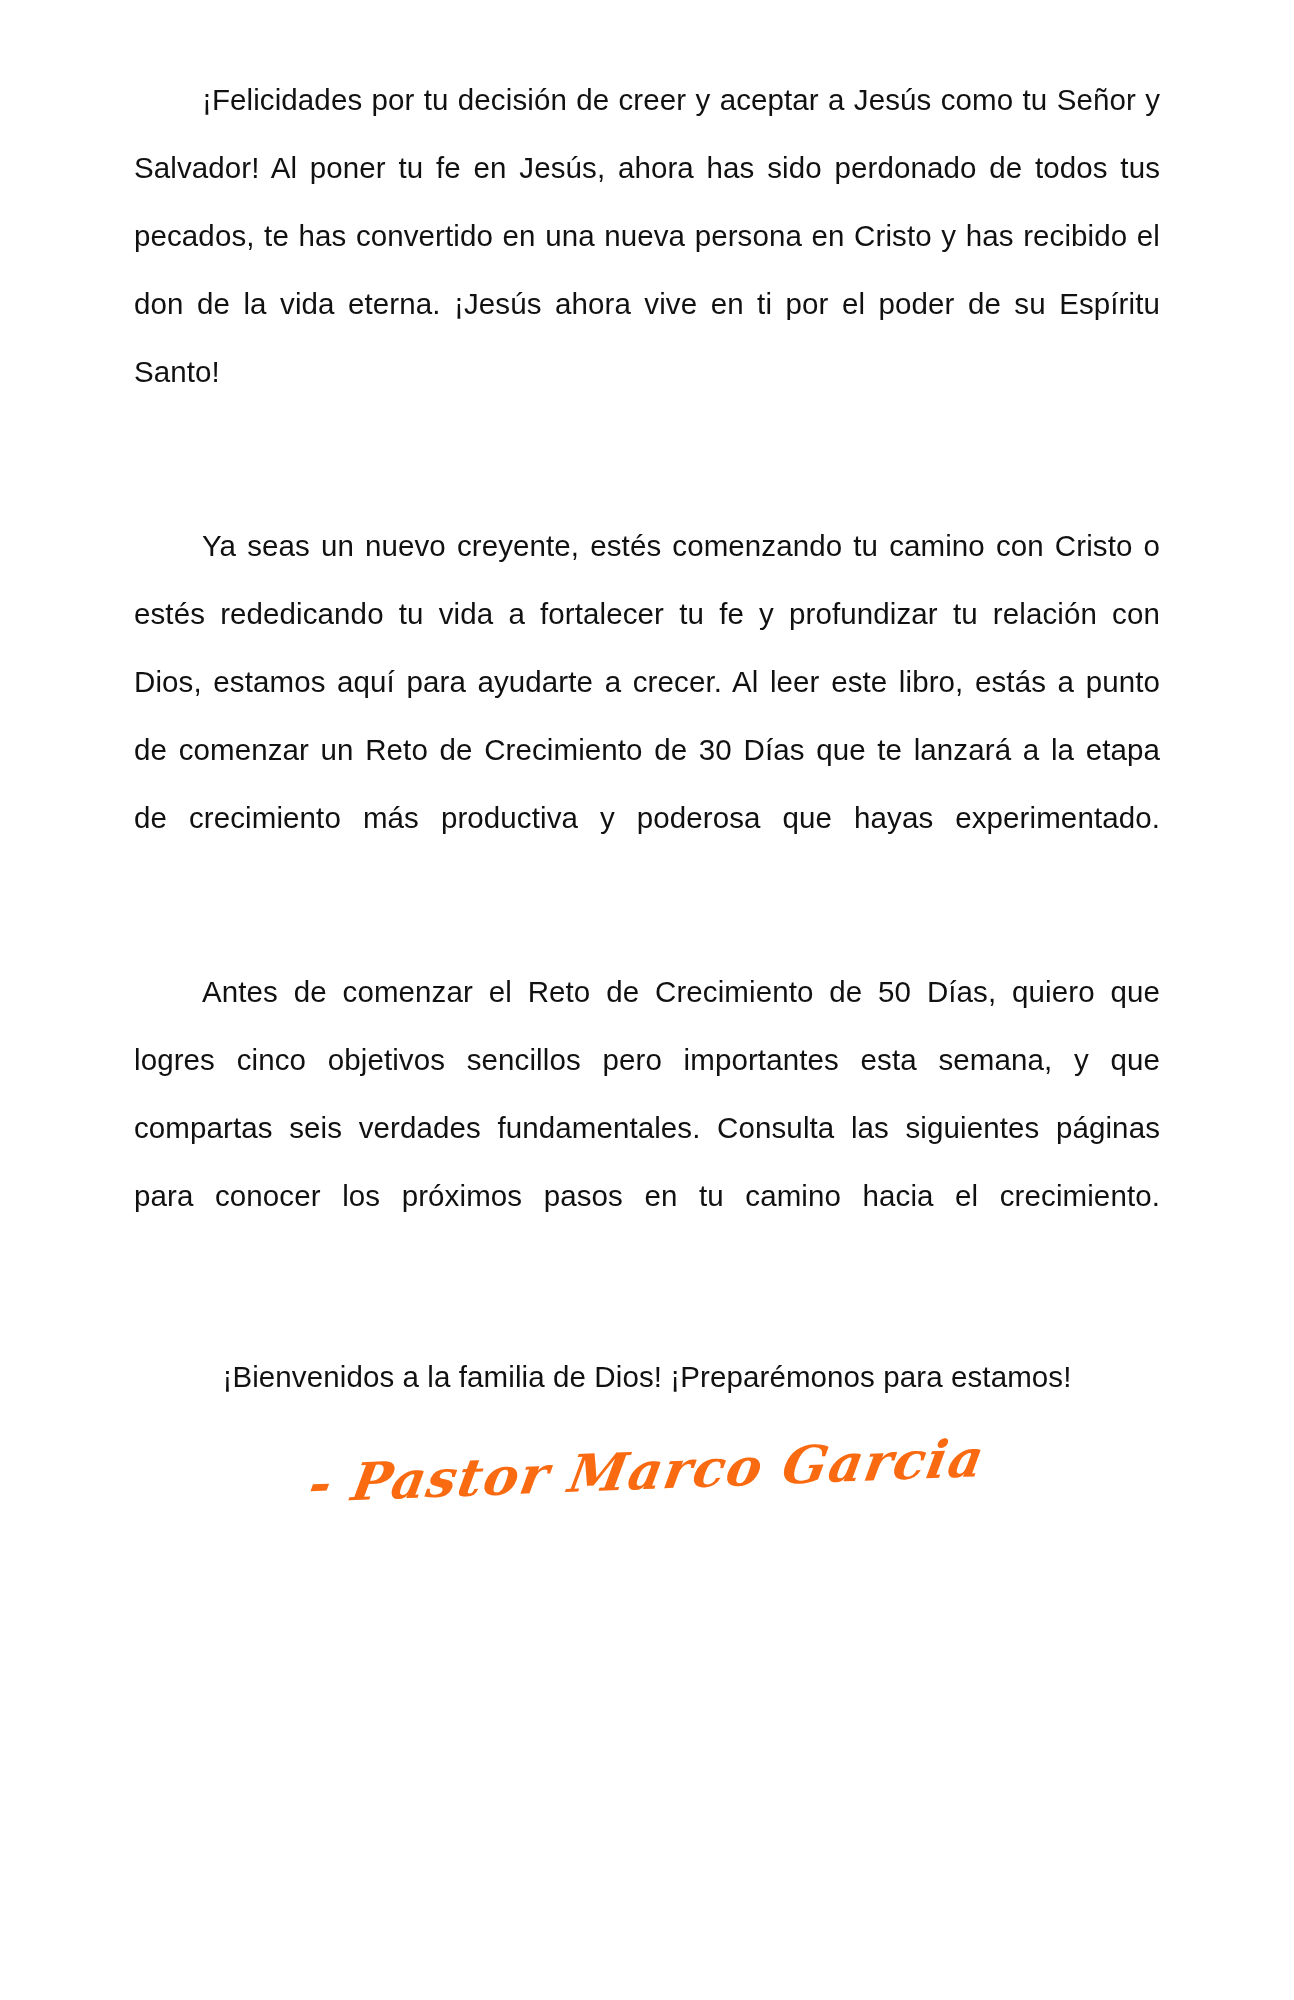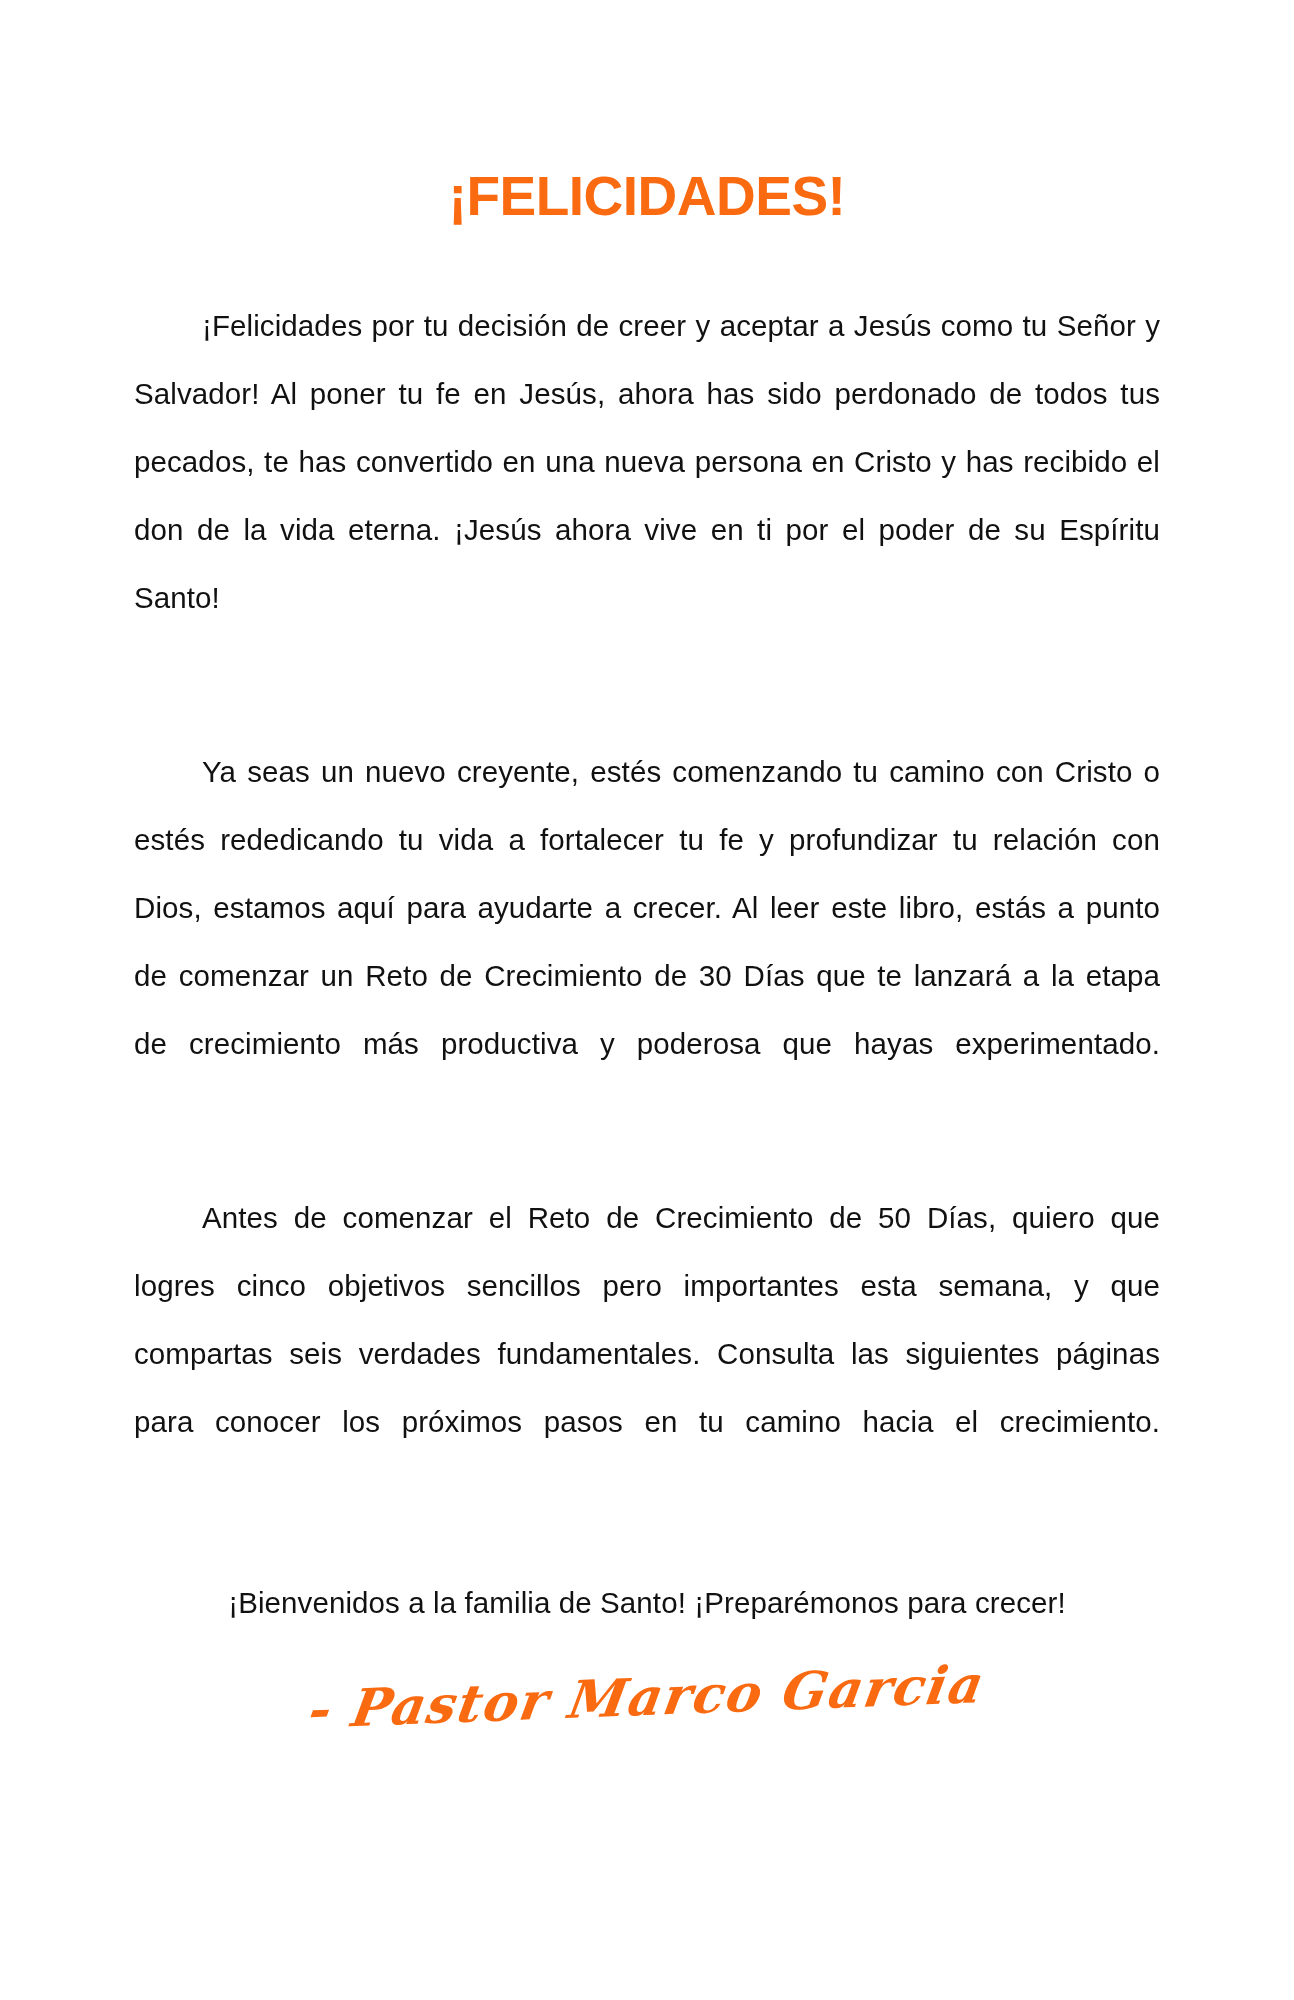--- a/index.html
+++ b/index.html
@@ -104,28 +104,27 @@
     letter-spacing: 1.5px;
     white-space: nowrap;
   }
 </style>
 </head>
 <body>
 
 <div class="page">
   <div class="content">
 
-    <h1 class="title">¡FELICIDADES!</h1>
 
     <div class="body-block">
       <p class="para">¡Felicidades por tu decisión de creer y aceptar a Jesús como tu Señor y Salvador! Al poner tu fe en Jesús, ahora has sido perdonado de todos tus pecados, te has convertido en una nueva persona en Cristo y has recibido el don de la vida eterna. ¡Jesús ahora vive en ti por el poder de su Espíritu Santo!</p>
       <p class="para gap-1">Ya seas un nuevo creyente, estés comenzando tu camino con Cristo o estés rededicando tu vida a fortalecer tu fe y profundizar tu relación con Dios, estamos aquí para ayudarte a crecer. Al leer este libro, estás a punto de comenzar un Reto de Crecimiento de 30 Días que te lanzará a la etapa de crecimiento más productiva y poderosa que hayas experimentado.</p>
       <p class="para gap-2">Antes de comenzar el Reto de Crecimiento de 50 Días, quiero que logres cinco objetivos sencillos pero importantes esta semana, y que compartas seis verdades fundamentales. Consulta las siguientes páginas para conocer los próximos pasos en tu camino hacia el crecimiento.</p>
     </div>
 
-    <p class="closing">¡Bienvenidos a la familia de Santo! ¡Preparémonos para crecer!</p>
+    <p class="closing">¡Bienvenidos a la familia de Dios! ¡Preparémonos para estamos!</p>
 
     <div class="signature-wrap">
       <span class="signature">- Pastor Marco Garcia</span>
     </div>
 
   </div>
 </div>
 
 </body></html>

